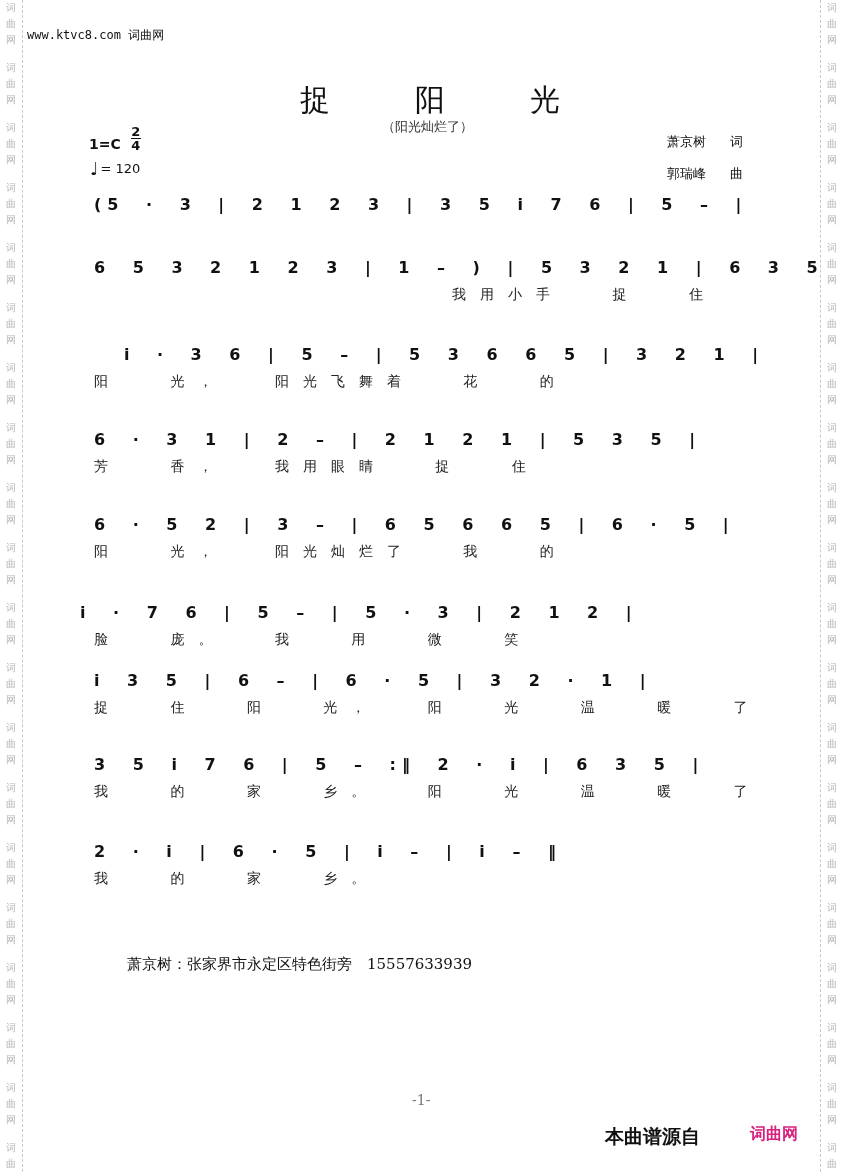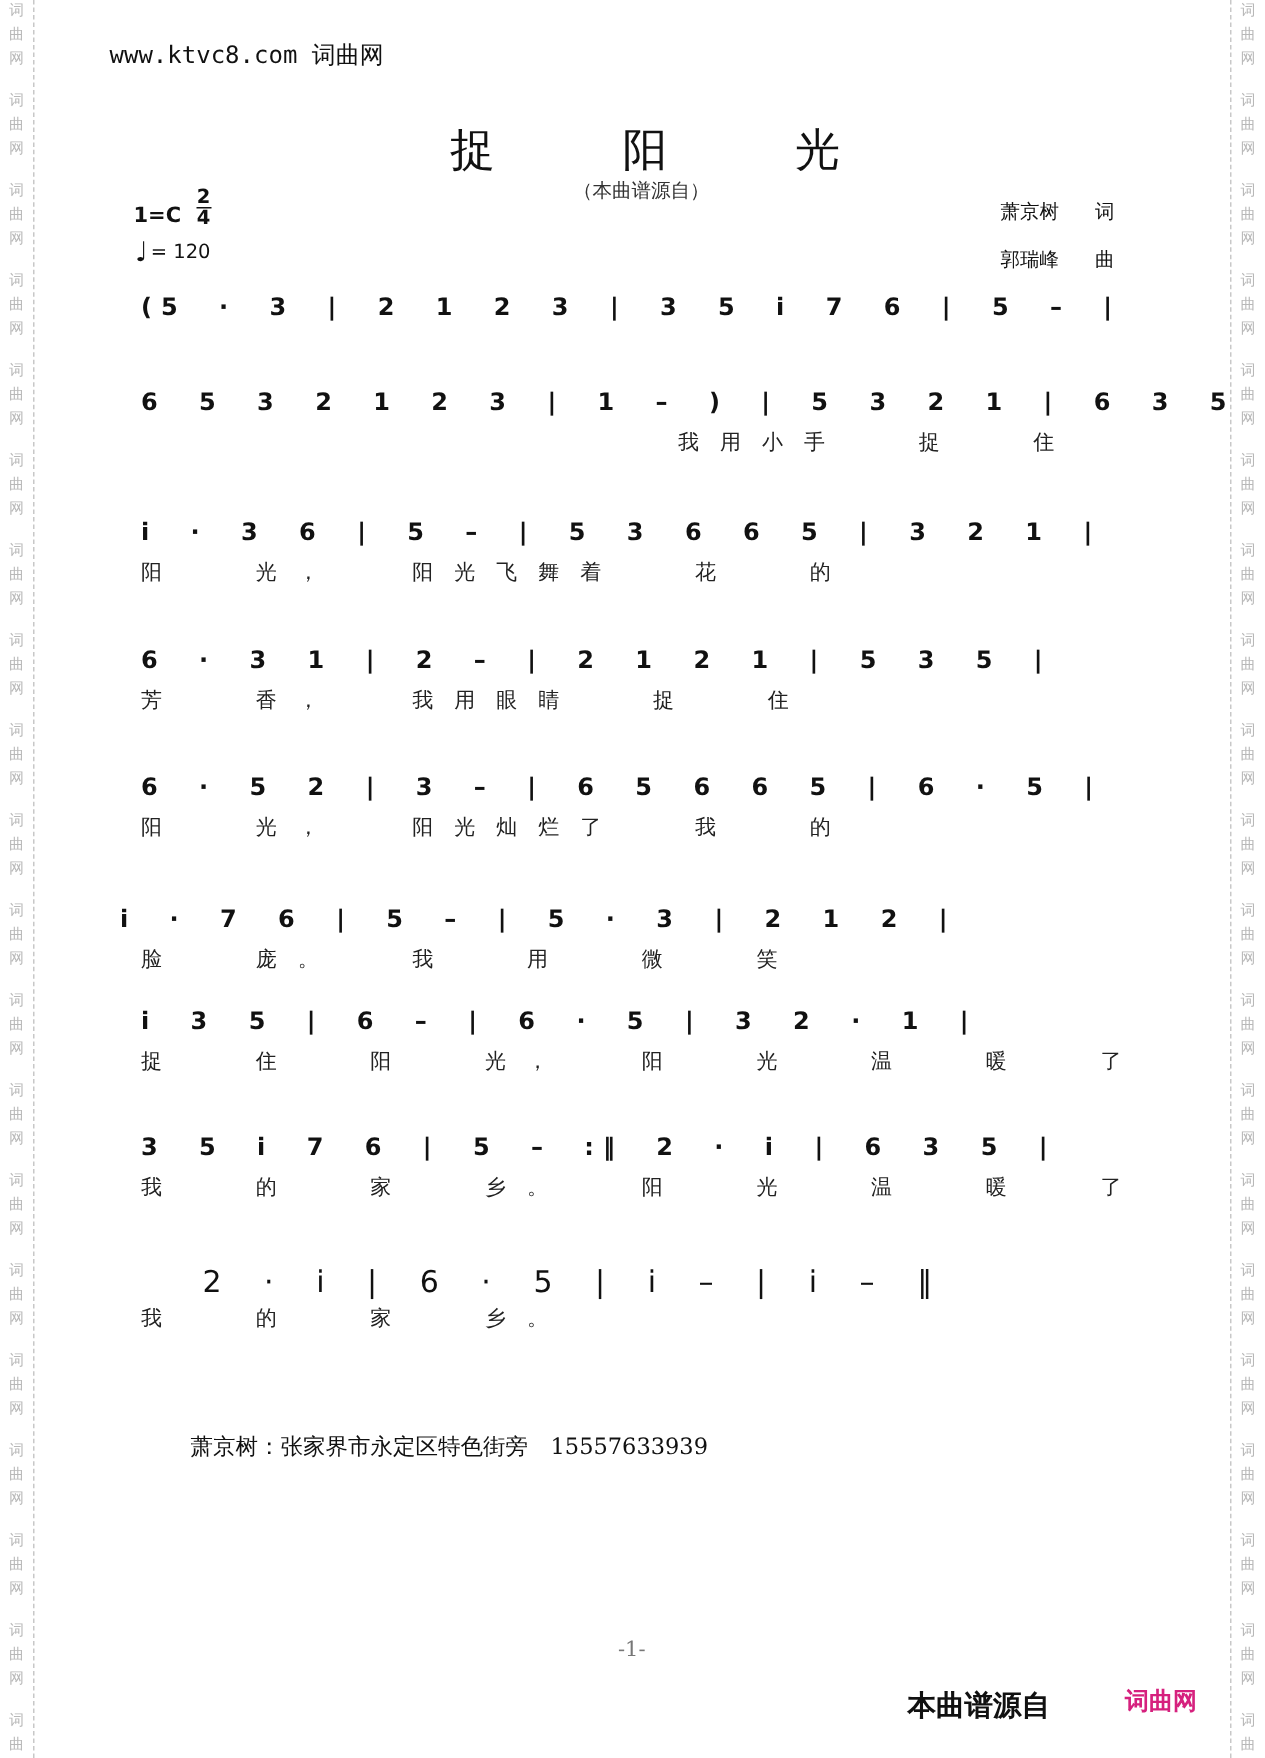--- a/index.html
+++ b/index.html
@@ -8,21 +8,21 @@
   .wm-col { position:absolute; top:0; width:22px; height:1172px;
             display:flex; flex-direction:column; align-items:center;
             font-family:"DejaVu Serif", serif; font-size:10px; color:#b8b8b8; line-height:16px; }
   .wm-col.left { left:0; }
   .wm-col.right { right:0; }
   .wm-group { margin-bottom:12px; display:flex; flex-direction:column; align-items:center; }
   .wm-line { position:absolute; top:0; width:0; height:1172px; border-left:1px dashed #c8c8c8; }
   .wm-line.left { left:22px; }
   .wm-line.right { right:22px; }
 
-  .site { position:absolute; left:27px; top:27px; font-family:"DejaVu Sans Mono", monospace; font-size:16px;margin-left:46px; }
+  .site { position:absolute; left:27px; top:27px; font-family:"DejaVu Sans Mono", monospace; font-size:12px; }
   .site .cn { font-family:"DejaVu Sans", sans-serif; }
 
   .title { position:absolute; left:300px; top:80px; width:260px; font-family:"DejaVu Serif", serif;
            font-size:30px; display:flex; justify-content:space-between; }
   .subtitle { position:absolute; left:382px; top:118px; font-size:13px; color:#333; }
   .credits { position:absolute; left:667px; top:126px; font-size:13px; line-height:32px; }
   .credits .row { display:flex; gap:24px; }
   .key { position:absolute; left:89px; top:125px; font-size:14px; font-weight:bold; display:flex; align-items:flex-end; }
   .timesig { display:inline-flex; flex-direction:column; align-items:center; margin-left:10px; font-size:13px; line-height:13px; font-weight:bold; }
   .timesig .bar { width:10px; height:1px; background:#111; }
@@ -247,21 +247,21 @@
 <div class="site">
   <span>www.ktvc8.com</span>
   <span class="cn">词曲网</span>
 </div>
 
 <div class="title">
   <span>捉</span>
   <span>阳</span>
   <span>光</span>
 </div>
-<div class="subtitle">（本曲谱源自）</div>
+<div class="subtitle">（阳光灿烂了）</div>
 
 <div class="credits">
   <div class="row">
       <span>萧京树</span>
       <span>词</span>
     </div>
   <div class="row">
       <span>郭瑞峰</span>
       <span>曲</span>
     </div>
@@ -282,21 +282,21 @@
 
 <div id="score">
     <div class="system" style="top: 205px;">
       <div style="position: absolute; left: 14px; top: -10px; width: 670px; font-weight: bold; font-size: 16px; white-space: pre; word-spacing: 10px; letter-spacing: 6px;">(5 · 3 | 2 1 2 3 | 3 5 i 7 6 | 5 – |</div>
     </div>
     <div class="system" style="top: 268px;">
       <div style="position: absolute; left: 14px; top: -10px; width: 670px; font-weight: bold; font-size: 16px; white-space: pre; word-spacing: 10px; letter-spacing: 6px;">6 5 3 2 1 2 3 | 1 – ) | 5 3 2 1 | 6 3 5 |</div>
       <div style="position: absolute; left: 372px; top: 18px; width: 670px; font-family: &quot;DejaVu Serif&quot;, serif; font-size: 14px; letter-spacing: 14px; word-spacing: 30px; white-space: pre; color: rgb(34, 34, 34);">我用小手 捉 住</div>
     </div>
     <div class="system" style="top: 355px;">
-      <div style="position: absolute; left: 14px; top: -10px; width: 670px; font-weight: bold; font-size: 16px; white-space: pre; word-spacing: 10px; letter-spacing: 6px;">i · 3 6 | 5 – | 5 3 6 6 5 | 3 2 1 |</div>
+      <div style="position: absolute; left: 14px; top: -10px; width: 670px; font-weight: bold; font-size: 16px; white-space: pre; word-spacing: 10px; letter-spacing: 6px; text-align: right;">i · 3 6 | 5 – | 5 3 6 6 5 | 3 2 1 |</div>
       <div style="position: absolute; left: 14px; top: 18px; width: 670px; font-family: &quot;DejaVu Serif&quot;, serif; font-size: 14px; letter-spacing: 14px; word-spacing: 30px; white-space: pre; color: rgb(34, 34, 34);">阳 光， 阳光飞舞着 花 的</div>
     </div>
     <div class="system" style="top: 440px;">
       <div style="position: absolute; left: 14px; top: -10px; width: 670px; font-weight: bold; font-size: 16px; white-space: pre; word-spacing: 10px; letter-spacing: 6px;">6 · 3 1 | 2 – | 2 1 2 1 | 5 3 5 |</div>
       <div style="position: absolute; left: 14px; top: 18px; width: 670px; font-family: &quot;DejaVu Serif&quot;, serif; font-size: 14px; letter-spacing: 14px; word-spacing: 30px; white-space: pre; color: rgb(34, 34, 34);">芳 香， 我用眼睛 捉 住</div>
     </div>
     <div class="system" style="top: 525px;">
       <div style="position: absolute; left: 14px; top: -10px; width: 670px; font-weight: bold; font-size: 16px; white-space: pre; word-spacing: 10px; letter-spacing: 6px;">6 · 5 2 | 3 – | 6 5 6 6 5 | 6 · 5 |</div>
       <div style="position: absolute; left: 14px; top: 18px; width: 670px; font-family: &quot;DejaVu Serif&quot;, serif; font-size: 14px; letter-spacing: 14px; word-spacing: 30px; white-space: pre; color: rgb(34, 34, 34);">阳 光， 阳光灿烂了 我 的</div>
     </div>
@@ -306,21 +306,21 @@
     </div>
     <div class="system" style="top: 681px;">
       <div style="position: absolute; left: 14px; top: -10px; width: 670px; font-weight: bold; font-size: 16px; white-space: pre; word-spacing: 10px; letter-spacing: 6px;">i 3 5 | 6 – | 6 · 5 | 3 2 · 1 |</div>
       <div style="position: absolute; left: 14px; top: 18px; width: 670px; font-family: &quot;DejaVu Serif&quot;, serif; font-size: 14px; letter-spacing: 14px; word-spacing: 30px; white-space: pre; color: rgb(34, 34, 34);">捉 住 阳 光， 阳 光 温 暖 了</div>
     </div>
     <div class="system" style="top: 765px;">
       <div style="position: absolute; left: 14px; top: -10px; width: 670px; font-weight: bold; font-size: 16px; white-space: pre; word-spacing: 10px; letter-spacing: 6px;">3 5 i 7 6 | 5 – :‖ 2 · i | 6 3 5 |</div>
       <div style="position: absolute; left: 14px; top: 18px; width: 670px; font-family: &quot;DejaVu Serif&quot;, serif; font-size: 14px; letter-spacing: 14px; word-spacing: 30px; white-space: pre; color: rgb(34, 34, 34);">我 的 家 乡。 阳 光 温 暖 了</div>
     </div>
     <div class="system" style="top: 852px;">
-      <div style="position: absolute; left: 14px; top: -10px; width: 670px; font-weight: normal; font-size: 20px; white-space: pre; word-spacing: 10px; letter-spacing: 6px; margin-left: 41px;">2 · i | 6 · 5 | i – | i – ‖</div>
+      <div style="position: absolute; left: 14px; top: -10px; width: 670px; font-weight: bold; font-size: 16px; white-space: pre; word-spacing: 10px; letter-spacing: 6px;">2 · i | 6 · 5 | i – | i – ‖</div>
       <div style="position: absolute; left: 14px; top: 18px; width: 670px; font-family: &quot;DejaVu Serif&quot;, serif; font-size: 14px; letter-spacing: 14px; word-spacing: 30px; white-space: pre; color: rgb(34, 34, 34);">我 的 家 乡。</div>
     </div>
   </div>
 
 <div class="footer-info">
   <div>萧京树：张家界市永定区特色街旁　15557633939</div>
 </div>
 <div class="page-num">-1-</div>
 <div class="source">本曲谱源自</div>
 <div class="source-brand">词曲网</div>

